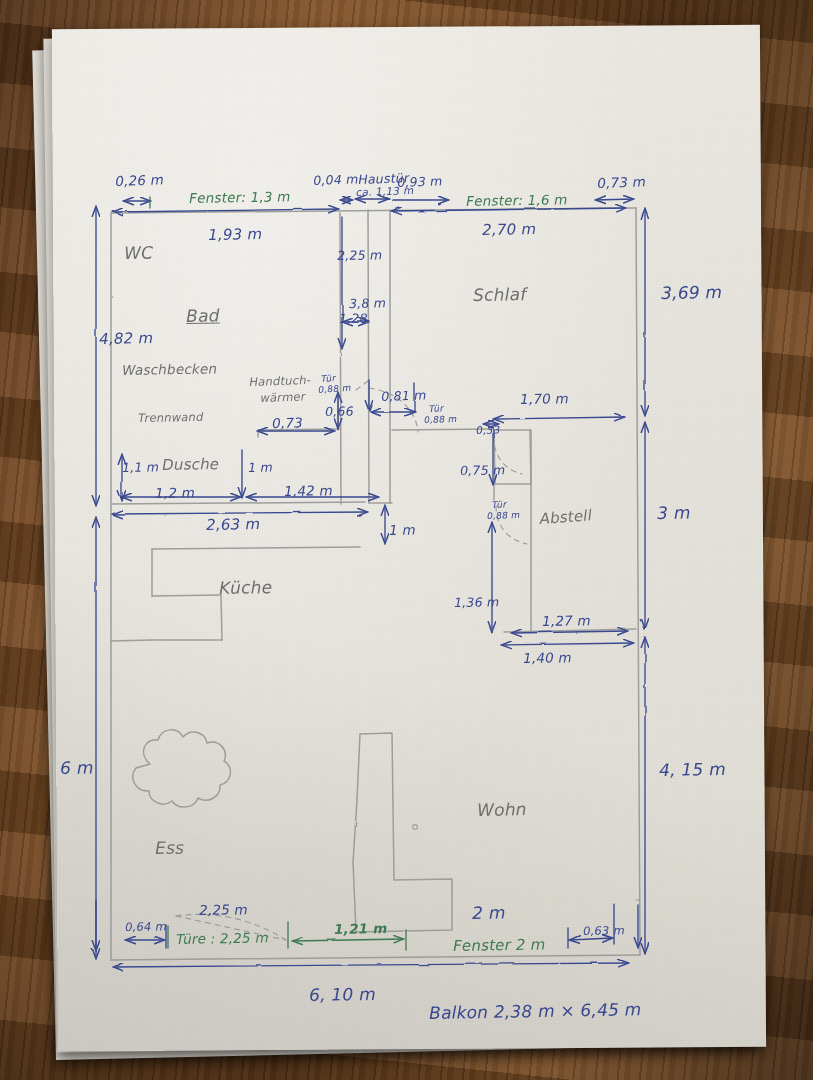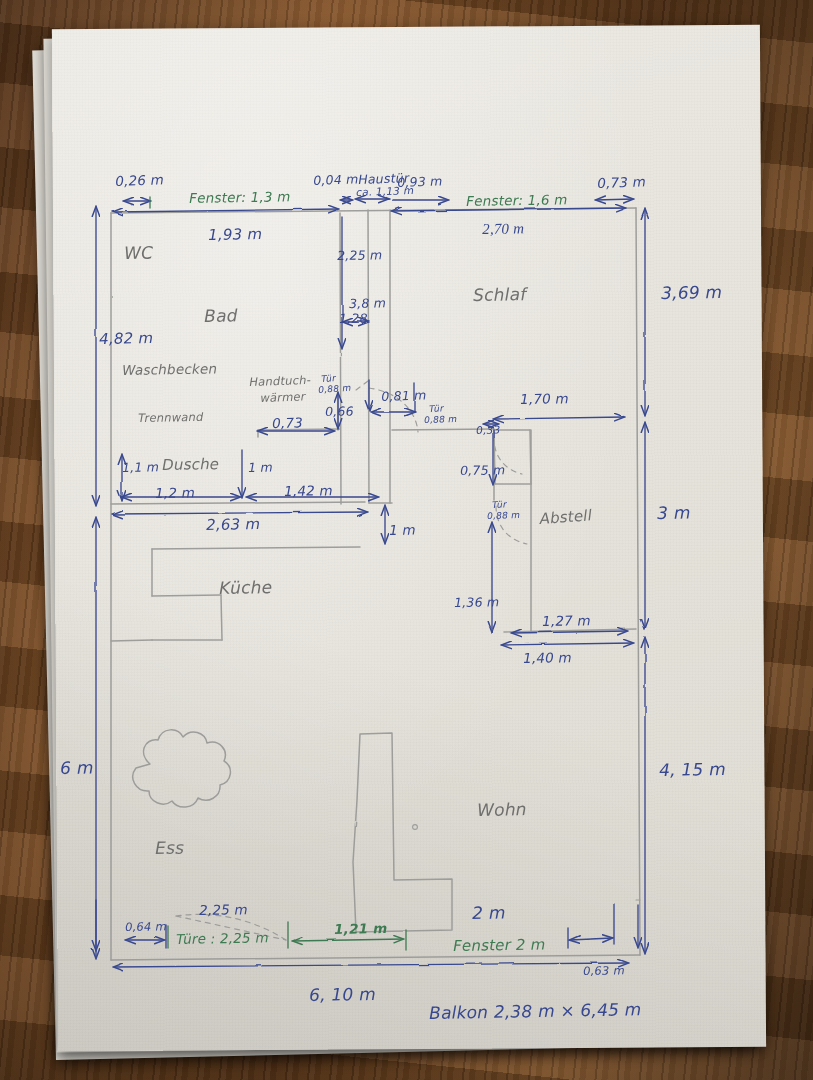--- a/index.html
+++ b/index.html
@@ -254,41 +254,41 @@
     <path d="M288,948 L288,922"></path>
 
     <path d="M293,941 L403,939" marker-start="url(#ahGs)" marker-end="url(#ahG)"></path>
     <path d="M406,930 L406,950"></path>
   </g>
 </svg>
 
 <div id="labels" style="position:absolute;inset:0;">
 
   <span class="lbl sk pencil-dark s16" style="left:124px;top:243px;transform:rotate(-1deg);">WC</span>
-  <span class="lbl sk pencil-dark s16" style="left:204px;top:306px;transform:rotate(-1deg);">Bad</span>
+  <span class="lbl sk pencil-dark s16" style="left:186px;top:306px;transform:rotate(-1deg);text-decoration:underline;">Bad</span>
   <span class="lbl sk pencil-dark s16" style="left:473px;top:285px;transform:rotate(-1deg);">Schlaf</span>
   <span class="lbl sk pencil-dark s16" style="left:219px;top:578px;transform:rotate(-1deg);">Küche</span>
   <span class="lbl sk pencil-dark s16" style="left:155px;top:838px;transform:rotate(-1deg);">Ess</span>
   <span class="lbl sk pencil-dark s16" style="left:477px;top:800px;transform:rotate(-1deg);">Wohn</span>
   <span class="lbl sk pencil-dark s14" style="left:539px;top:510px;transform:rotate(-4deg);">Abstell</span>
   <span class="lbl sk pencil-dark s13" style="left:122px;top:362px;transform:rotate(-1deg);">Waschbecken</span>
   <span class="lbl sk pencil-dark s11" style="left:138px;top:411px;transform:rotate(-1deg);">Trennwand</span>
   <span class="lbl sk pencil-dark s14" style="left:162px;top:456px;transform:rotate(-1deg);">Dusche</span>
   <span class="lbl sk pencil-dark s11" style="left:249px;top:375px;transform:rotate(-2deg);">Handtuch-</span>
   <span class="lbl sk pencil-dark s11" style="left:260px;top:391px;transform:rotate(-2deg);">wärmer</span>
 
   <span class="lbl sk blue s13" style="left:115px;top:173px;transform:rotate(-2deg);">0,26 m</span>
   <span class="lbl sk green s13" style="left:189px;top:190px;transform:rotate(-1deg);">Fenster: 1,3 m</span>
   <span class="lbl sk blue s14" style="left:208px;top:226px;transform:rotate(-1deg);">1,93 m</span>
   <span class="lbl sk blue s12" style="left:313px;top:173px;transform:rotate(-2deg);">0,04 m</span>
   <span class="lbl sk blue s12" style="left:358px;top:172px;transform:rotate(-2deg);">Haustür</span>
   <span class="lbl sk blue s10" style="left:356px;top:186px;transform:rotate(-2deg);">ca. 1,13 m</span>
   <span class="lbl sk blue s12" style="left:397px;top:175px;transform:rotate(-2deg);">0,93 m</span>
   <span class="lbl sk green s13" style="left:466px;top:193px;transform:rotate(-1deg);">Fenster: 1,6 m</span>
-  <span class="lbl sk blue s14" style="left:482px;top:221px;transform:rotate(-1deg);font-family:Liberation Serif, serif;">2,70 m</span>
+  <span class="lbl sk blue s14" style="left:482px;top:221px;transform:rotate(-1deg);">2,70 m</span>
   <span class="lbl sk blue s13" style="left:597px;top:175px;transform:rotate(-2deg);">0,73 m</span>
 
   <span class="lbl sk blue s14" style="left:53px;top:330px;transform:rotate(-1deg);margin-left:46px;">4,82 m</span>
   <span class="lbl sk blue s16" style="left:60px;top:758px;transform:rotate(-1deg);">6 m</span>
 
   <span class="lbl sk blue s16" style="left:661px;top:283px;transform:rotate(-1deg);">3,69 m</span>
   <span class="lbl sk blue s16" style="left:657px;top:503px;transform:rotate(-1deg);">3 m</span>
   <span class="lbl sk blue s16" style="left:659px;top:760px;transform:rotate(-1deg);">4, 15 m</span>
 
   <span class="lbl sk blue s12" style="left:337px;top:248px;transform:rotate(-1deg);">2,25 m</span>
@@ -316,17 +316,17 @@
   <span class="lbl sk blue s12" style="left:454px;top:595px;transform:rotate(-1deg);">1,36 m</span>
   <span class="lbl sk blue s13" style="left:542px;top:613px;transform:rotate(-1deg);">1,27 m</span>
   <span class="lbl sk blue s13" style="left:523px;top:650px;transform:rotate(-1deg);">1,40 m</span>
 
   <span class="lbl sk blue s11" style="left:125px;top:920px;transform:rotate(-1deg);">0,64 m</span>
   <span class="lbl sk blue s13" style="left:199px;top:902px;transform:rotate(-1deg);">2,25 m</span>
   <span class="lbl sk green s13" style="left:176px;top:931px;transform:rotate(-1deg);">Türe : 2,25 m</span>
   <span class="lbl sk green s13" style="left:334px;top:921px;transform:rotate(-1deg);font-weight:bold;">1,21 m</span>
   <span class="lbl sk blue s16" style="left:472px;top:903px;transform:rotate(-1deg);">2 m</span>
   <span class="lbl sk green s14" style="left:453px;top:937px;transform:rotate(-1deg);">Fenster  2 m</span>
-  <span class="lbl sk blue s11" style="left:583px;top:964px;transform:rotate(-1deg);">0,63 m</span>
+  <span class="lbl sk blue s11" style="left:583px;top:924px;transform:rotate(-1deg);">0,63 m</span>
   <span class="lbl sk blue s16" style="left:309px;top:985px;transform:rotate(-1deg);">6, 10 m</span>
 
   <span class="lbl sk blue s16" style="left:429px;top:1003px;transform:rotate(-1deg);">Balkon  2,38 m  ×  6,45 m</span>
 </div>
 
 </body></html>

